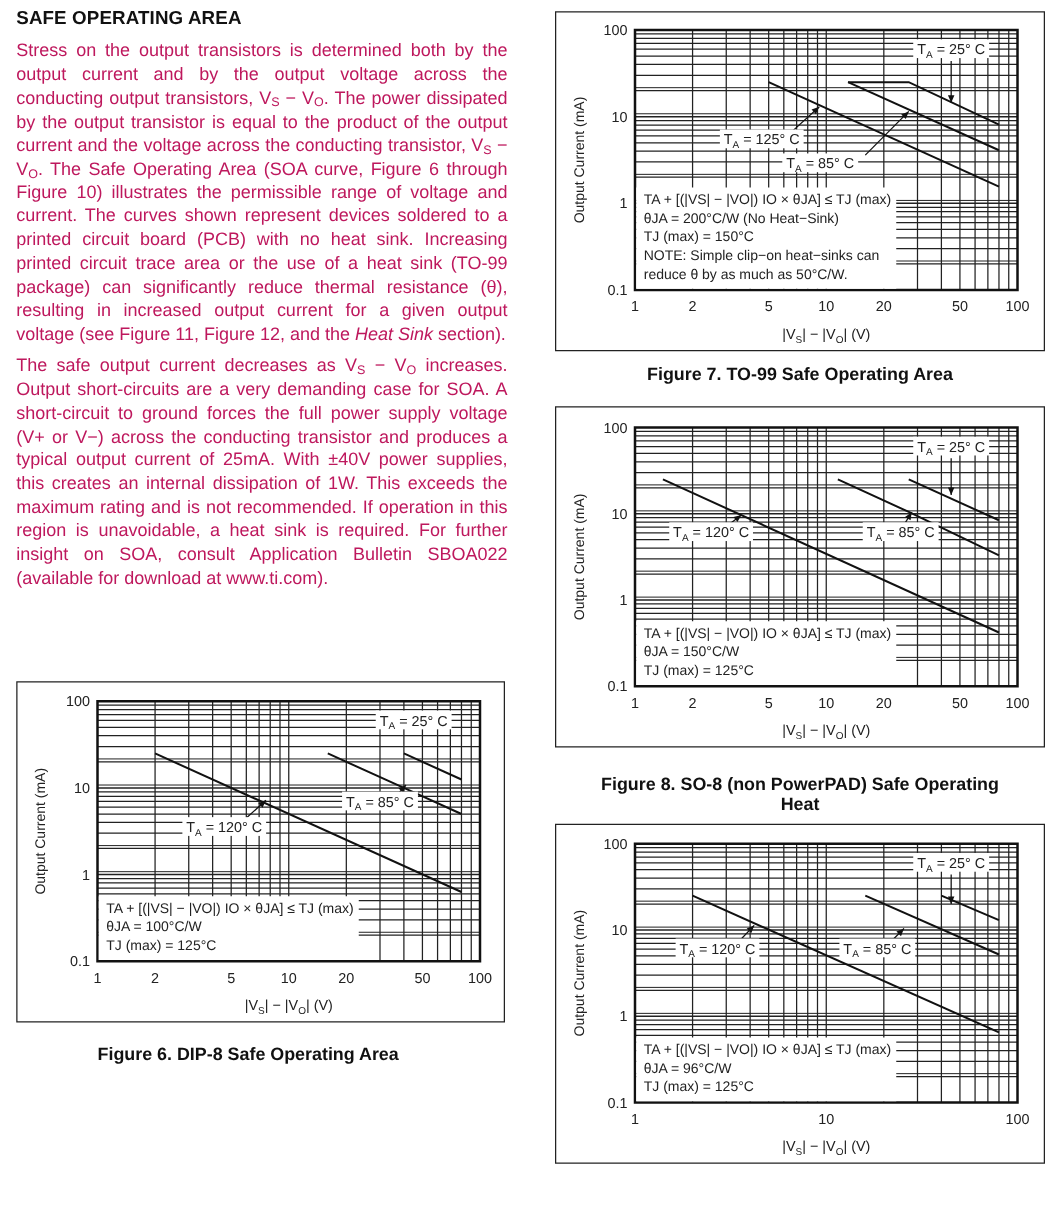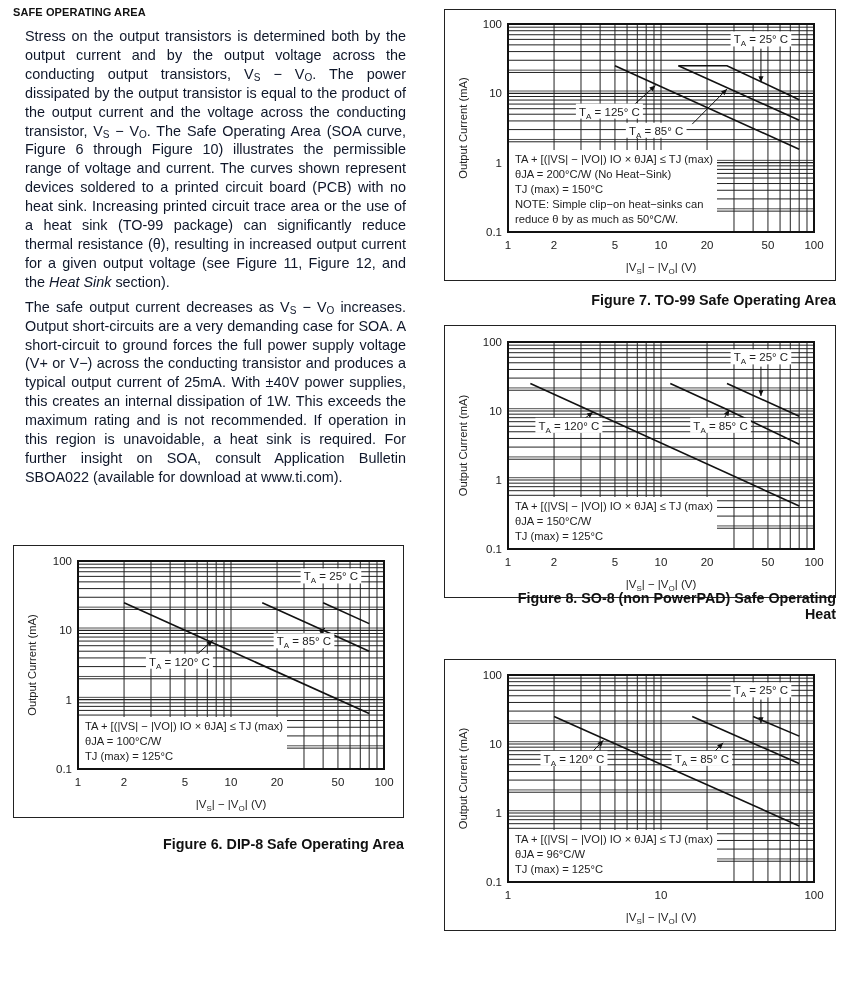--- a/index.html
+++ b/index.html
@@ -1,25 +1,25 @@
 <!DOCTYPE html>
 <html><head>
 <meta charset="utf-8">
 <style>
   html, body { margin: 0; padding: 0; background: #ffffff; }
   body { width: 850px; height: 984px; position: relative; overflow: hidden;
          font-family: "Liberation Sans", sans-serif; color: #1a1a1a; }
   .left-col { position: absolute; left: 13px; top: 6px; width: 393px; }
-  .sec-title { font-weight: bold; font-size: 11px; margin: 0 0 9px 0; letter-spacing: 0.1px; color: #111; }
-  .para { font-size: 14.4px; line-height: 18.9px; text-align: justify; margin: 0 0 6px 12px; color: #0f172a; }
+  .sec-title { font-weight: bold; font-size: 15px; margin: 0 0 9px 0; letter-spacing: 0.1px; color: #111; }
+  .para { font-size: 14.4px; line-height: 18.9px; text-align: justify; margin: 0 0 6px 0; color: #be185d; }
   .para sub { font-size: 10px; vertical-align: -2px; line-height: 0; }
   .para i { font-style: italic; }
   .fig-frame { position: absolute; border: 1.5px solid #222; background: #fff; box-sizing: border-box; }
   .fig-frame svg { position: absolute; left: 0; top: 0; }
-  .caption { position: absolute; text-align: right; font-weight: bold; font-size: 14.3px; line-height: 16px; color: #111; }
+  .caption { position: absolute; text-align: center; font-weight: bold; font-size: 14.3px; line-height: 16px; color: #111; }
 </style>
 </head>
 <body>
 
 <div class="left-col">
   <h2 class="sec-title">SAFE OPERATING AREA</h2>
   <p class="para"><span>Stress on the output transistors is determined both by the output current and by the output voltage across the conducting output transistors, V</span><sub>S</sub><span> − V</span><sub>O</sub><span>. The power dissipated by the output transistor is equal to the product of the output current and the voltage across the conducting transistor, V</span><sub>S</sub><span> − V</span><sub>O</sub><span>. The Safe Operating Area (SOA curve, Figure 6 through Figure 10) illustrates the permissible range of voltage and current. The curves shown represent devices soldered to a printed circuit board (PCB) with no heat sink. Increasing printed circuit trace area or the use of a heat sink (TO-99 package) can significantly reduce thermal resistance (θ), resulting in increased output current for a given output voltage (see Figure 11, Figure 12, and the </span><i>Heat Sink</i><span> section).</span></p>
   <p class="para"><span>The safe output current decreases as V</span><sub>S</sub><span> − V</span><sub>O</sub><span> increases. Output short-circuits are a very demanding case for SOA. A short-circuit to ground forces the full power supply voltage (V+ or V−) across the conducting transistor and produces a typical output current of 25mA. With ±40V power supplies, this creates an internal dissipation of 1W. This exceeds the maximum rating and is not recommended. If operation in this region is unavoidable, a heat sink is required. For further insight on SOA, consult Application Bulletin SBOA022 (available for download at www.ti.com).</span></p>
 </div>
 
@@ -111,21 +111,21 @@
       <text x="110.05758933658913" y="240" text-anchor="middle" font-size="11.5" font-family="&quot;Liberation Sans&quot;, sans-serif" fill="#222">2</text>
       <text x="170.9424106634109" y="240" text-anchor="middle" font-size="11.5" font-family="&quot;Liberation Sans&quot;, sans-serif" fill="#222">5</text>
       <text x="217" y="240" text-anchor="middle" font-size="11.5" font-family="&quot;Liberation Sans&quot;, sans-serif" fill="#222">10</text>
       <text x="263.0575893365891" y="240" text-anchor="middle" font-size="11.5" font-family="&quot;Liberation Sans&quot;, sans-serif" fill="#222">20</text>
       <text x="323.9424106634109" y="240" text-anchor="middle" font-size="11.5" font-family="&quot;Liberation Sans&quot;, sans-serif" fill="#222">50</text>
       <text x="370" y="240" text-anchor="middle" font-size="11.5" font-family="&quot;Liberation Sans&quot;, sans-serif" fill="#222">100</text>
       <text x="217" y="262" text-anchor="middle" font-size="11.5" font-family="&quot;Liberation Sans&quot;, sans-serif" fill="#222"><tspan>|V</tspan><tspan font-size="8" dy="3">S</tspan><tspan dy="-3">| − |V</tspan><tspan font-size="8" dy="3">O</tspan><tspan dy="-3">|   (V)</tspan></text>
       <text x="0" y="0" text-anchor="middle" font-size="11.2" font-family="&quot;Liberation Sans&quot;, sans-serif" fill="#222" transform="translate(22,119) rotate(-90)">Output Current (mA)</text>
     </svg>
 </div>
-<div class="caption" style="left:13px; top:836px; width:391px;">Figure 6. DIP-8 Safe Operating Area</div>
+<div class="caption" style="left:3px; top:836px; width:391px;">Figure 6. DIP-8 Safe Operating Area</div>
 
 <div class="fig-frame" style="left:444px; top:9px; width:392px; height:272px;">
   <svg class="soa-chart" width="392" height="272">
       <g>
         <line x1="109.05758933658913" y1="14" x2="109.05758933658913" y2="222" stroke="#222" stroke-width="1"></line>
         <line x1="135.99955197210835" y1="14" x2="135.99955197210835" y2="222" stroke="#222" stroke-width="1"></line>
         <line x1="155.11517867317826" y1="14" x2="155.11517867317826" y2="222" stroke="#222" stroke-width="1"></line>
         <line x1="169.9424106634109" y1="14" x2="169.9424106634109" y2="222" stroke="#222" stroke-width="1"></line>
         <line x1="182.05714130869748" y1="14" x2="182.05714130869748" y2="222" stroke="#222" stroke-width="1"></line>
         <line x1="192.3000001221813" y1="14" x2="192.3000001221813" y2="222" stroke="#222" stroke-width="1"></line>
@@ -307,21 +307,21 @@
       <text x="109.05758933658913" y="240" text-anchor="middle" font-size="11.5" font-family="&quot;Liberation Sans&quot;, sans-serif" fill="#222">2</text>
       <text x="169.9424106634109" y="240" text-anchor="middle" font-size="11.5" font-family="&quot;Liberation Sans&quot;, sans-serif" fill="#222">5</text>
       <text x="216" y="240" text-anchor="middle" font-size="11.5" font-family="&quot;Liberation Sans&quot;, sans-serif" fill="#222">10</text>
       <text x="262.0575893365891" y="240" text-anchor="middle" font-size="11.5" font-family="&quot;Liberation Sans&quot;, sans-serif" fill="#222">20</text>
       <text x="322.9424106634109" y="240" text-anchor="middle" font-size="11.5" font-family="&quot;Liberation Sans&quot;, sans-serif" fill="#222">50</text>
       <text x="369" y="240" text-anchor="middle" font-size="11.5" font-family="&quot;Liberation Sans&quot;, sans-serif" fill="#222">100</text>
       <text x="216" y="262" text-anchor="middle" font-size="11.5" font-family="&quot;Liberation Sans&quot;, sans-serif" fill="#222"><tspan>|V</tspan><tspan font-size="8" dy="3">S</tspan><tspan dy="-3">| − |V</tspan><tspan font-size="8" dy="3">O</tspan><tspan dy="-3">|   (V)</tspan></text>
       <text x="0" y="0" text-anchor="middle" font-size="11.2" font-family="&quot;Liberation Sans&quot;, sans-serif" fill="#222" transform="translate(22,119.5) rotate(-90)">Output Current (mA)</text>
     </svg>
 </div>
-<div class="caption" style="left:444px; top:590px; width:392px;">
+<div class="caption" style="left:444px; top:620px; width:392px;">
   <div>Figure 8. SO-8 (non PowerPAD) Safe Operating</div>
   <div>Heat</div>
 </div>
 
 <div class="fig-frame" style="left:444px; top:659px; width:392px; height:272px;">
   <svg class="soa-chart" width="392" height="272">
       <g>
         <line x1="109.05758933658913" y1="15" x2="109.05758933658913" y2="222" stroke="#222" stroke-width="1"></line>
         <line x1="135.99955197210835" y1="15" x2="135.99955197210835" y2="222" stroke="#222" stroke-width="1"></line>
         <line x1="155.11517867317826" y1="15" x2="155.11517867317826" y2="222" stroke="#222" stroke-width="1"></line>

